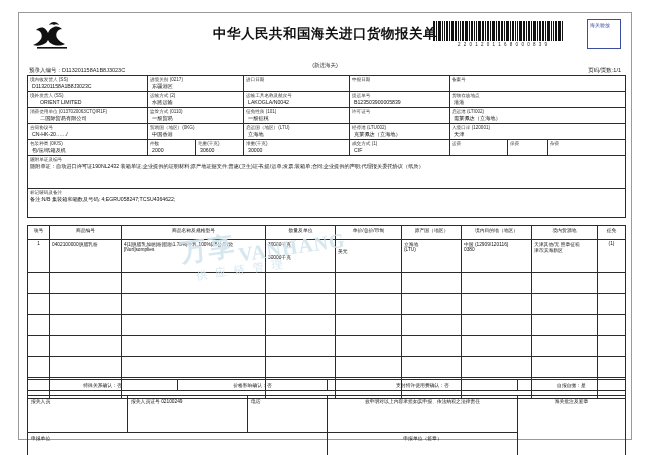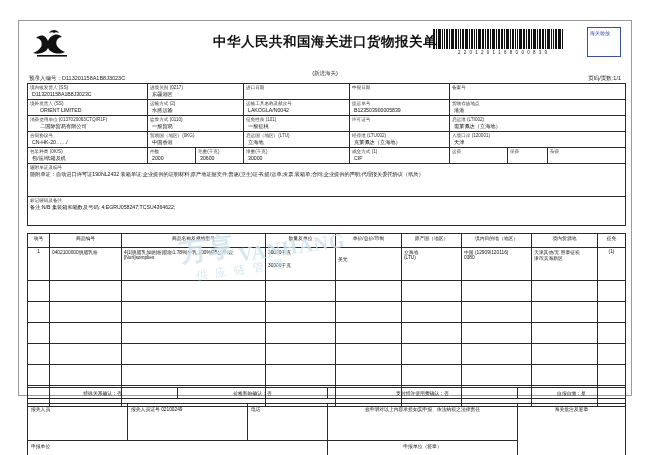--- a/index.html
+++ b/index.html
@@ -1,22 +1,22 @@
 <!DOCTYPE html>
 <html><head>
 <meta charset="utf-8">
 <style>
   html,body{margin:0;padding:0;background:#c9c9c9;}
   body{font-family:"Liberation Sans","DejaVu Sans",sans-serif;}
   #page{
     position:relative;width:650px;height:455px;background:#ffffff;overflow:hidden;
   }
   #sheet{
-    position:absolute;left:18px;top:12px;width:614px;height:376px;background:#fff;
-    border:1px solid #9a9a9a;box-sizing:border-box;margin-top:8px;
+    position:absolute;left:18px;top:12px;width:614px;height:428px;background:#fff;
+    border:1px solid #9a9a9a;box-sizing:border-box;
   }
   
   .hdr{position:relative;height:48px;}
   .emblem{
     position:absolute;left:10px;top:6px;width:46px;height:34px;
   }
   .title{
     position:absolute;left:0;right:0;top:12px;text-align:center;
     font-size:13.5px;font-weight:bold;letter-spacing:.5px;color:#111;
   }

